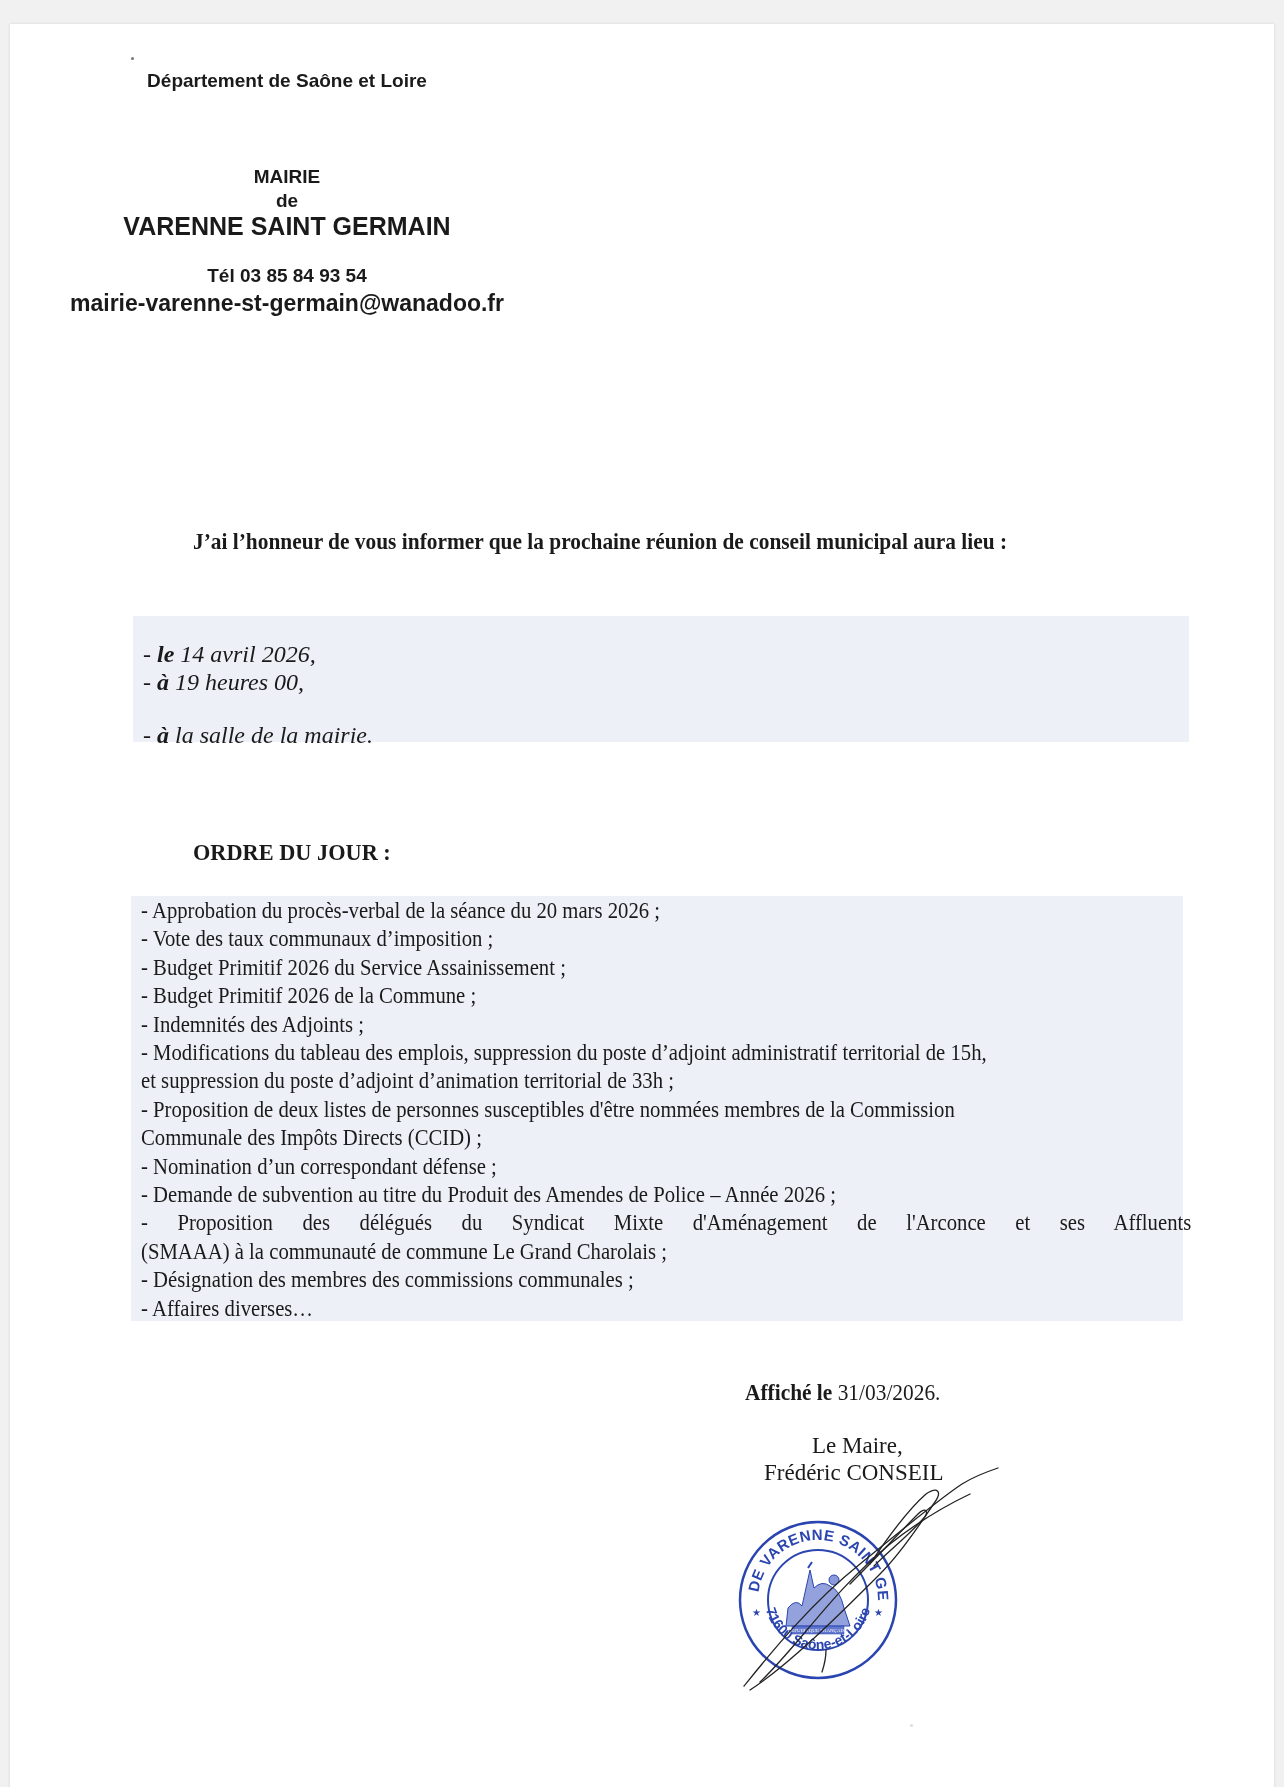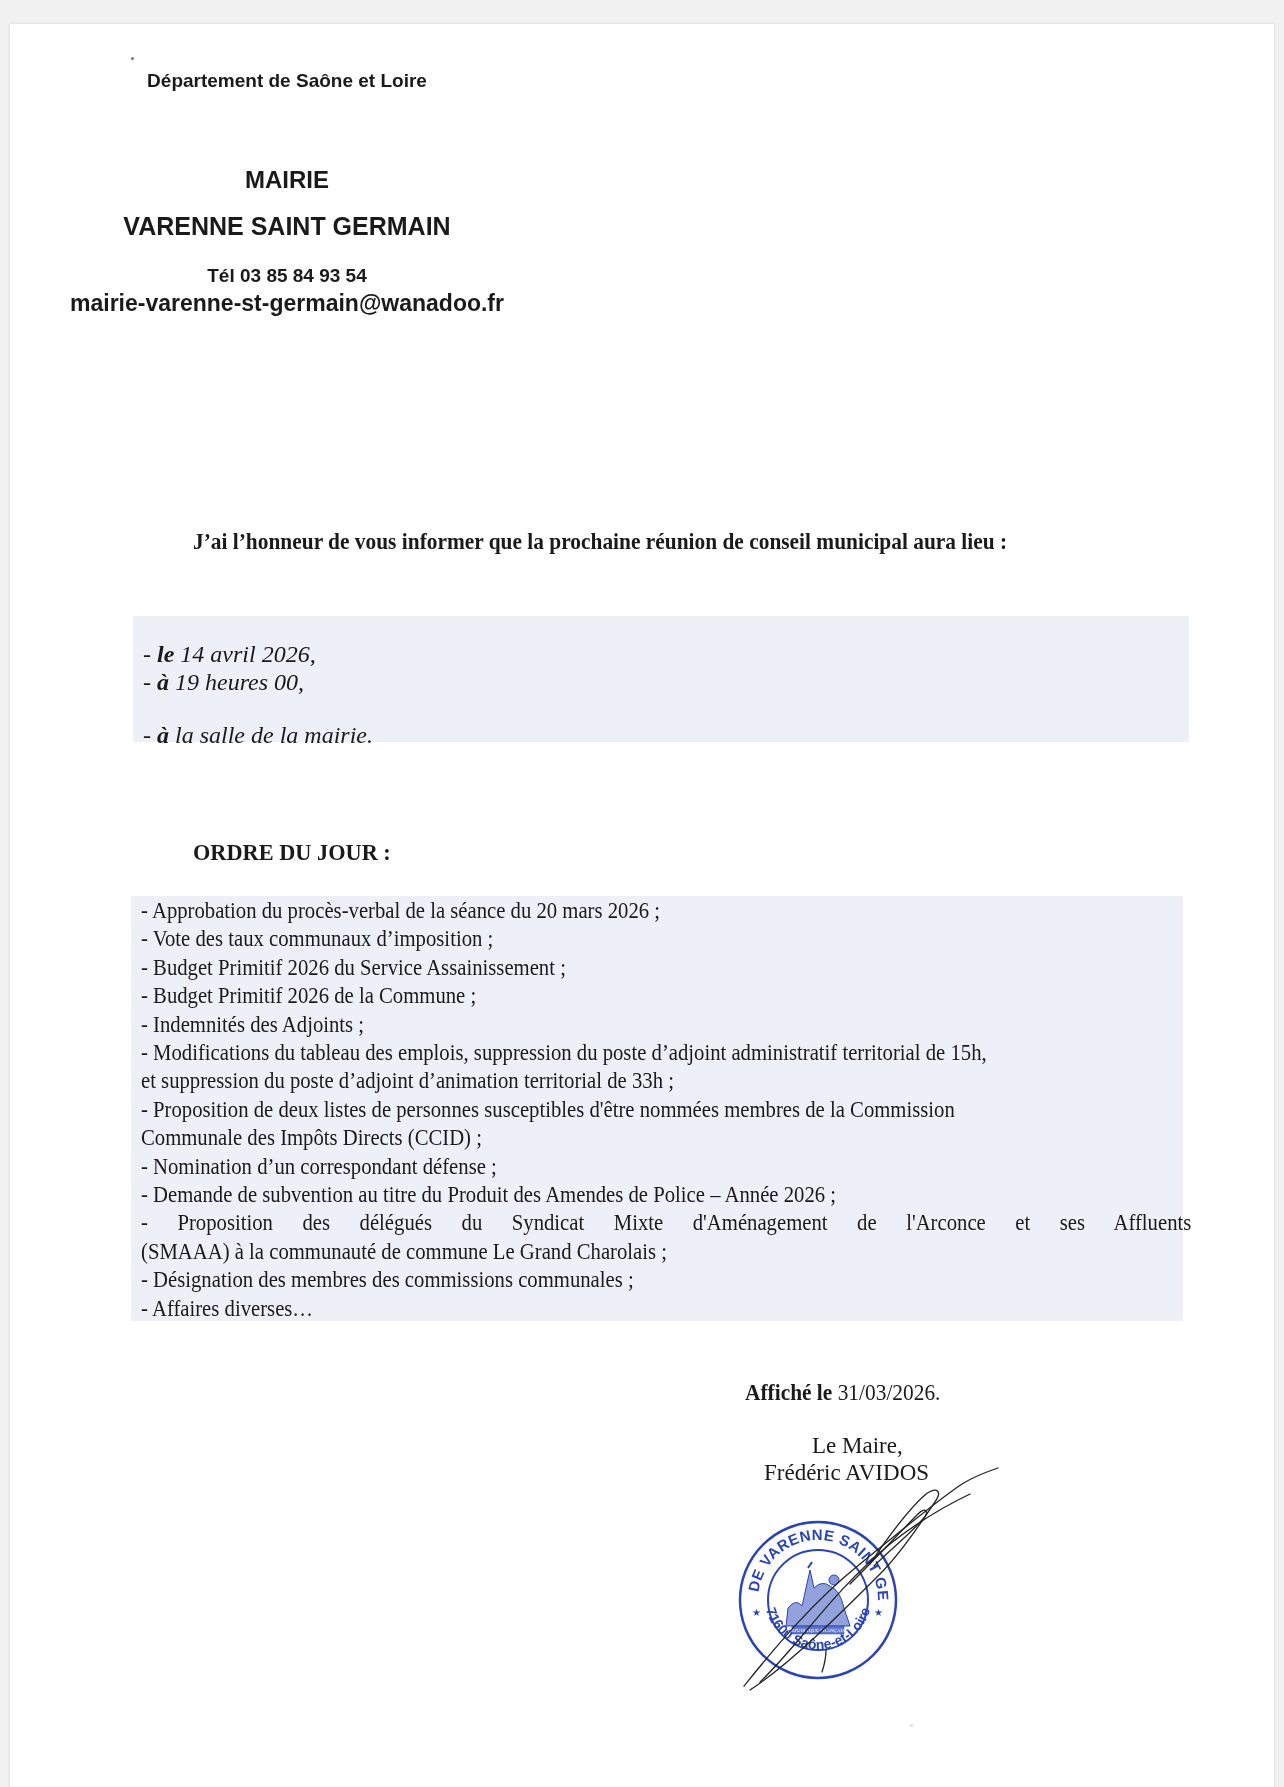--- a/index.html
+++ b/index.html
@@ -6,21 +6,21 @@
   body { width:1284px; height:1787px; background:#f1f1f1; position:relative; overflow:hidden; }
   #page { position:absolute; left:10px; top:0; width:1264px; height:1784px; background:#ffffff;
           box-shadow: 0 0 3px rgba(0,0,0,0.12); margin-top: 24px; }
   .sans { font-family:"Liberation Sans", sans-serif; font-weight:bold; color:#1a1a1a; }
   .serif { font-family:"Liberation Serif", serif; color:#1a1a1a; }
   .abs { position:absolute; white-space:nowrap; }
   .center-col { position:absolute; left:60px; width:434px; text-align:center; }
 
   #hdr-dept { top:46px; font-size:19px; }
   #hdr-canton { top:93px; font-size:19px; }
-  #hdr-mairie { top:142px; font-size:24px;text-align:center; }
+  #hdr-mairie { top:142px; font-size:19px;text-align:center; }
   #hdr-de { top:166px; font-size:19px; }
   #hdr-commune { top:188px; font-size:25px; }
   #hdr-tel { top:241px; font-size:19px; }
   #hdr-email { top:266px; font-size:23px; }
 
   #title { left:203px; top:402px; font-size:39px; letter-spacing:-0.5px;
            border-bottom:3px solid #111; padding-bottom:1px; line-height:44px; }
   #intro { left:183px; top:505px; font-size:23px; font-weight:bold; transform:scaleX(0.93); transform-origin:left; }
 
   .shade { position:absolute; background:#eef0f8; }
@@ -49,20 +49,21 @@
 </style>
 </head>
 <body>
 
 <div id="page">
 
   <div class="dot" style="left:121px; top:33px;"></div>
 
   <div id="hdr-dept" class="center-col sans">Département de Saône et Loire</div>
   <div id="hdr-mairie" class="center-col sans">MAIRIE</div>
+  <div id="hdr-de" class="center-col sans">de</div>
   <div id="hdr-commune" class="center-col sans">VARENNE SAINT GERMAIN</div>
   <div id="hdr-tel" class="center-col sans">Tél 03 85 84 93 54</div>
   <div id="hdr-email" class="center-col sans" style="left:52px; width:450px;">mairie-varenne-st-germain@wanadoo.fr</div>
 
 
   <div id="intro" class="abs serif">J’ai l’honneur de vous informer que la prochaine réunion de conseil municipal aura lieu :</div>
 
   <div id="box1" class="shade"></div>
   <div id="when-0" class="when serif"><span>- </span><b>le</b><span> 14 avril 2026,</span></div>
   <div id="when-1" class="when serif"><span>- </span><b>à</b><span> 19 heures 00,</span></div>
@@ -85,21 +86,21 @@
     <div class="line">- Demande de subvention au titre du Produit des Amendes de Police – Année 2026 ;</div>
     <div class="line" style="width:1167px; text-align:justify; text-align-last:justify; word-spacing:2px;">- Proposition des délégués du Syndicat Mixte d'Aménagement de l'Arconce et ses Affluents</div>
     <div class="line">(SMAAA) à la communauté de commune Le Grand Charolais ;</div>
     <div class="line">- Désignation des membres des commissions communales ;</div>
     <div class="line">- Affaires diverses…</div>
   </div>
 
   <div id="affiche" class="abs serif"><b>Affiché le</b><span> 31/03/2026.</span></div>
 
   <div id="maire-label" class="abs serif">Le Maire,</div>
-  <div id="maire-name" class="abs serif">Frédéric AVIDOS</div>
+  <div id="maire-name" class="abs serif">Frédéric CONSEIL</div>
 
   <svg id="stamp" viewBox="0 0 164 164">
     <defs>
       <path id="arcTop" d="M 22 82 A 60 60 0 0 1 142 82"></path>
       <path id="arcBottom" d="M 30 92 A 54 54 0 0 0 134 92"></path>
     </defs>
     <g fill="none" stroke="#2b45b0">
       <circle cx="82" cy="82" r="78" stroke-width="2.5"></circle>
       <circle cx="82" cy="82" r="50" stroke-width="2"></circle>
     </g>

